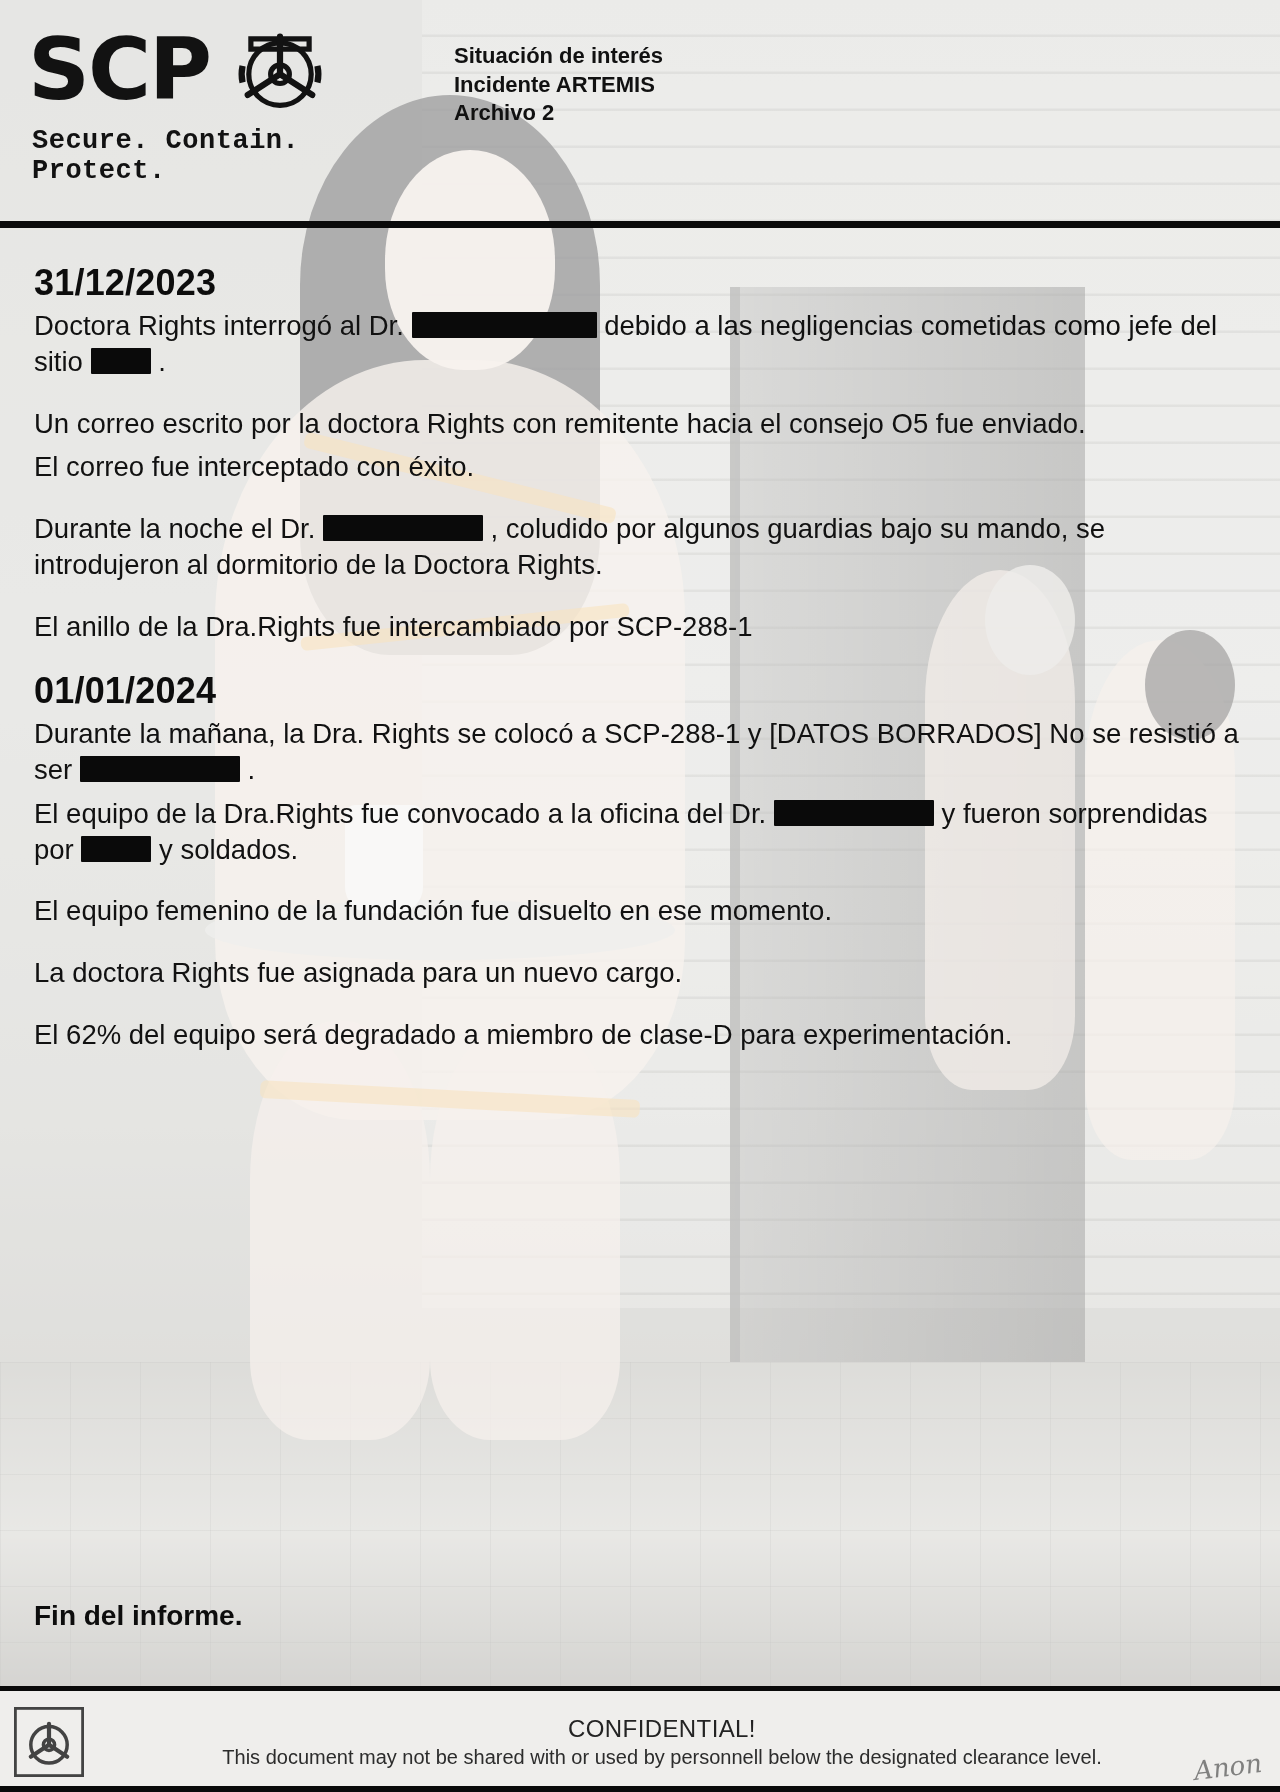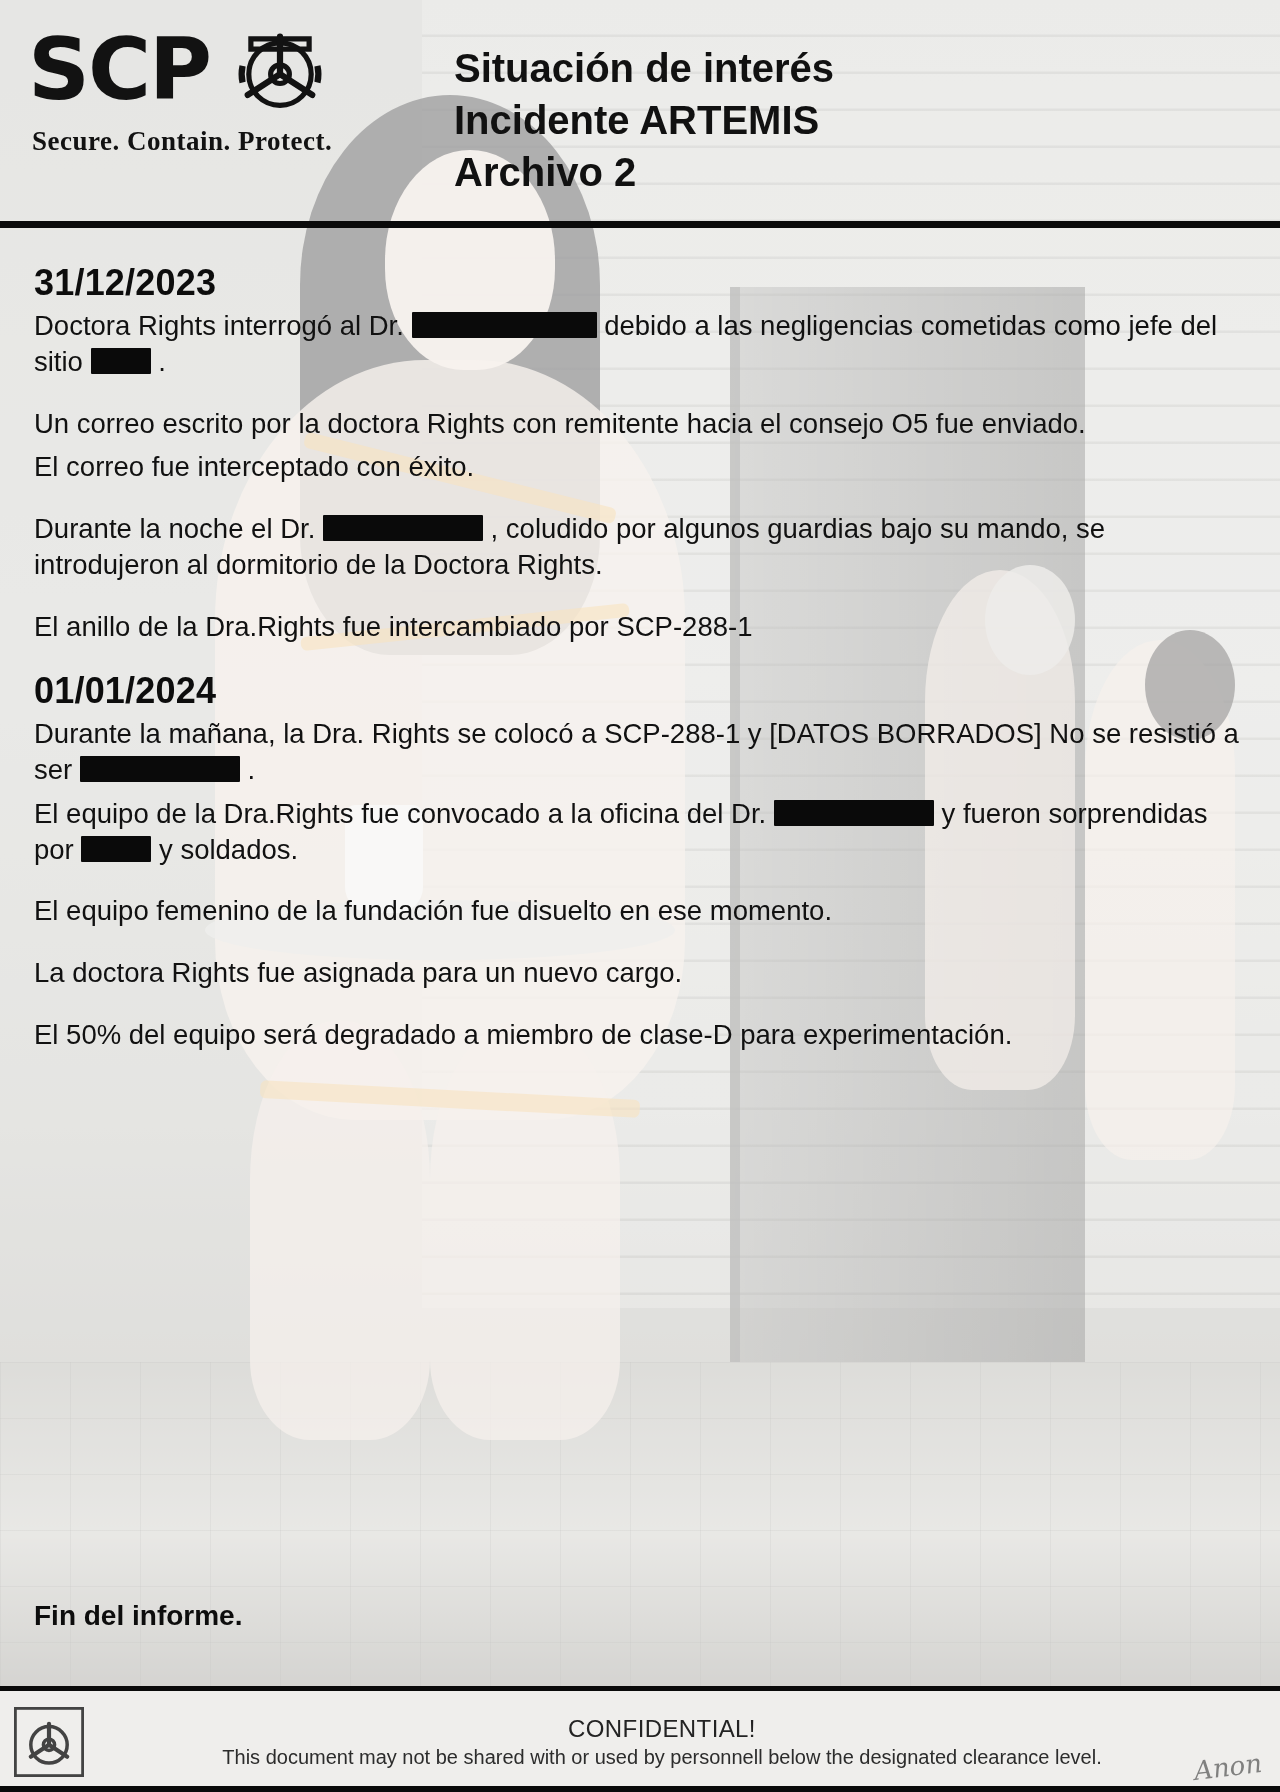--- a/index.html
+++ b/index.html
@@ -191,35 +191,35 @@
     letter-spacing: -2px;
     line-height: 0.95;
     color: #121212;
   }
   .scp-mark {
     width: 104px;
     height: 104px;
     flex: 0 0 104px;
   }
   .scp-tag {
-    font-family: Liberation Serif, serif;
+    font-family: Liberation Mono, monospace;
     font-weight: 700;
     font-size: 27px;
     letter-spacing: 0.5px;
     color: #121212;
     margin-top: 4px;
     margin-left: 4px;
   }
   .title-block {
     padding-top: 24px;
   }
   .title-line {
     font-family: "Liberation Sans", sans-serif;
     font-weight: 700;
-    font-size: 40px;
+    font-size: 22px;
     line-height: 1.30;
     color: #111;
   }
   .header-rule {
     position: absolute;
     left: 0; right: 0;
     bottom: 0;
     height: 7px;
     background: #0a0a0a;
   }
@@ -381,21 +381,21 @@
           <div class="para"><span>Doctora  Rights  interrogó al Dr.</span> <span class="redacted r-wide"></span> <span>debido a las negligencias cometidas como jefe del sitio</span> <span class="redacted r-small"></span> <span>.</span></div>
           <div class="para tight"><span>Un correo escrito por la doctora Rights con remitente hacia el consejo O5 fue enviado.</span></div>
           <div class="para"><span>El correo fue interceptado con éxito.</span></div>
           <div class="para"><span>Durante la noche el Dr.</span> <span class="redacted r-mid"></span> <span>, coludido por algunos guardias bajo su mando, se introdujeron al dormitorio de la Doctora Rights.</span></div>
           <div class="para"><span>El anillo de la Dra.Rights fue intercambiado por SCP-288-1</span></div>
           <div class="date-head">01/01/2024</div>
           <div class="para tight"><span>Durante la mañana, la Dra. Rights se colocó a SCP-288-1 y [DATOS BORRADOS] No se resistió a ser</span> <span class="redacted r-mid"></span> <span>.</span></div>
           <div class="para"><span>El equipo de la Dra.Rights fue convocado a la oficina del Dr.</span> <span class="redacted r-mid"></span> <span>y fueron sorprendidas por</span> <span class="redacted r-tiny"></span> <span>y soldados.</span></div>
           <div class="para"><span>El equipo femenino de la fundación fue disuelto en ese momento.</span></div>
           <div class="para"><span>La doctora Rights fue asignada para un nuevo cargo.</span></div>
-          <div class="para"><span>El 50% del equipo será degradado a miembro de clase-D para experimentación.</span></div>
+          <div class="para"><span>El 62% del equipo será degradado a miembro de clase-D para experimentación.</span></div>
         </div>
       <div class="end-note">Fin del informe.</div>
     </div>
 
     <div class="footer">
       <svg class="footer-mark" viewBox="0 0 100 100">
         <rect x="2" y="2" width="96" height="96" fill="none" stroke="#3a3a3a" stroke-width="4"></rect>
         <circle cx="50" cy="54" r="26" fill="none" stroke="#3a3a3a" stroke-width="5"></circle>
         <circle cx="50" cy="54" r="8" fill="none" stroke="#3a3a3a" stroke-width="5"></circle>
         <path d="M50 54 L50 24" stroke="#3a3a3a" stroke-width="6" stroke-linecap="round"></path>

